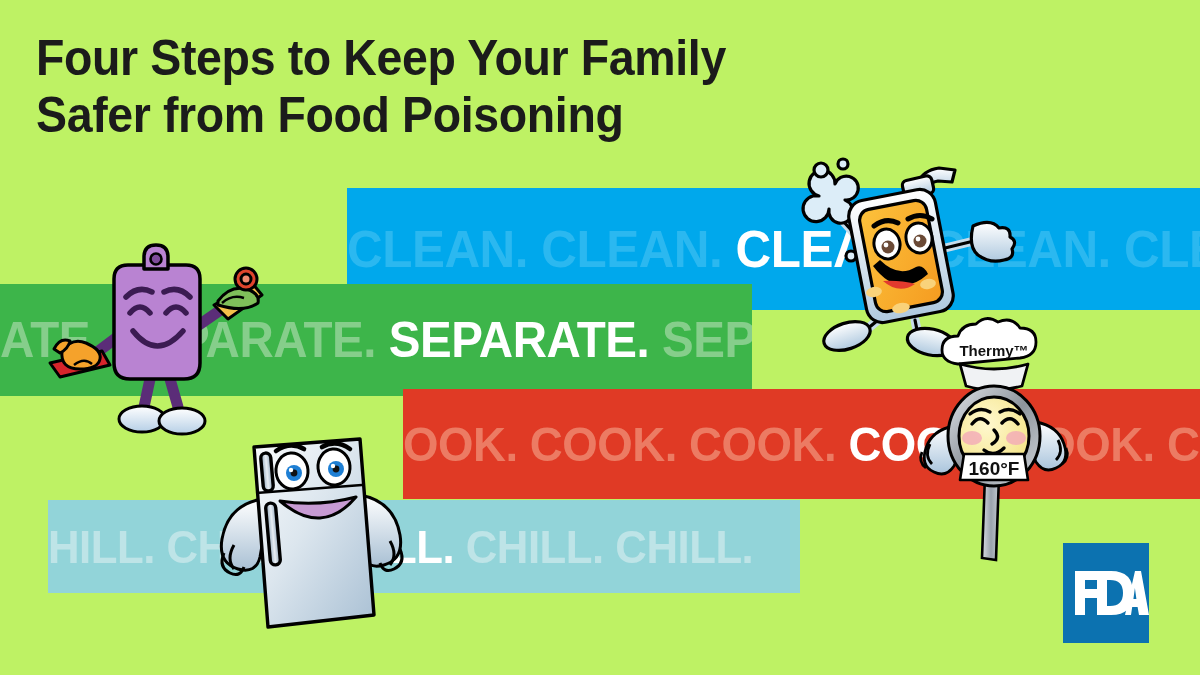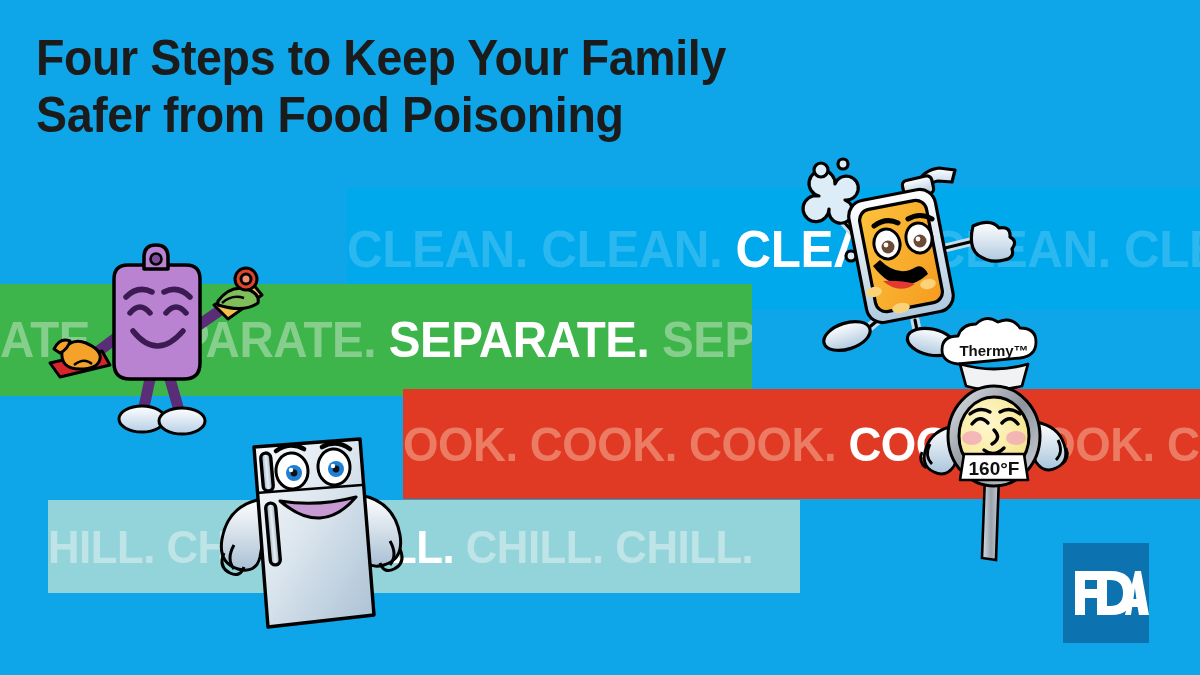--- a/index.html
+++ b/index.html
@@ -78,21 +78,21 @@
   .character svg { display:block; width:100%; height:100%; overflow:visible; }
 
   #char-soap   { left:795px; top:148px; width:215px; height:195px; z-index:6; }
   #char-board  { left:38px;  top:243px; width:235px; height:195px; z-index:6; }
   #char-thermy { left:920px; top:330px; width:150px; height:235px; z-index:7; }
   #char-fridge { left:218px; top:435px; width:195px; height:200px; z-index:7; }
 </style>
 </head>
 <body>
 
-<div id="poster" style="background: #0ea5e9;">
+<div id="poster" style="background: #bef264;">
 
   <div id="title">Four Steps to Keep Your Family
 Safer from Food Poisoning</div>
 
   <div class="band" id="band-clean" style="background: rgb(0, 168, 236);">
     <span class="strip" style="color: rgb(43, 184, 240);"><span class="word">CLEAN. CLEAN. </span><span class="word hi" style="color: rgb(255, 255, 255);">CLEAN.</span><span class="word"> CLEAN. CLEAN. CLEAN.</span></span>
   </div>
 
   <div class="band" id="band-separate" style="background: rgb(61, 181, 74);">
     <span class="strip" style="color: rgb(134, 206, 139);"><span class="word">ATE. SEPARATE. </span><span class="word hi" style="color: rgb(255, 255, 255);">SEPARATE.</span><span class="word"> SEPARATE. SEPARATE.</span></span>

